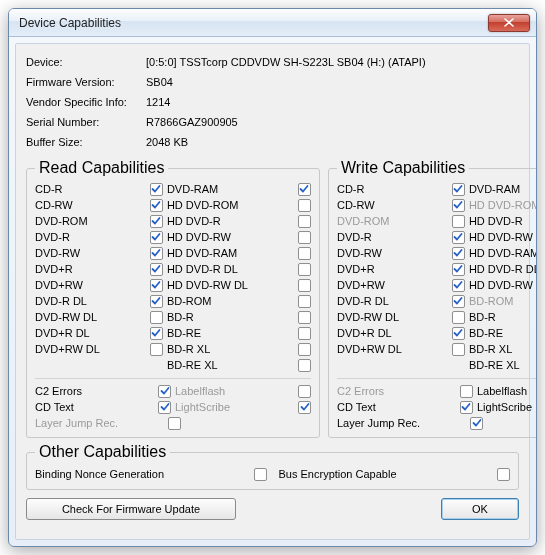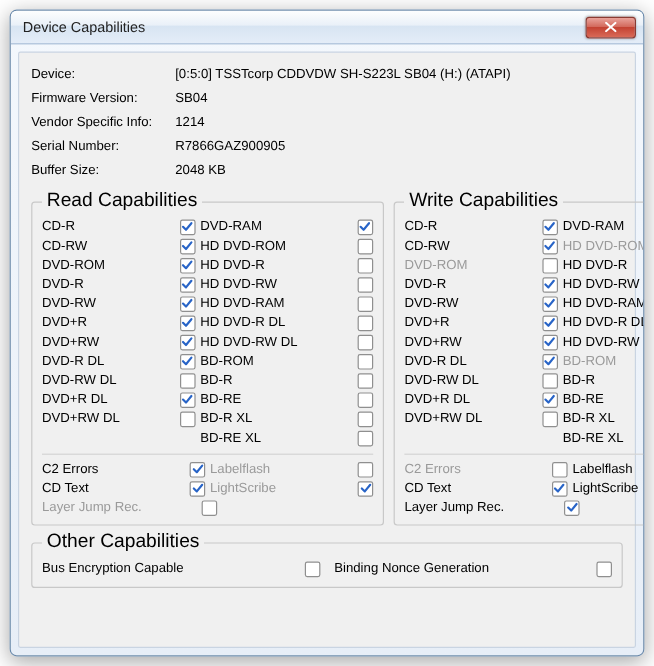--- a/index.html
+++ b/index.html
@@ -582,25 +582,30 @@
               </div>
             </div>
           </div>
       </fieldset>
     </div>
 
     <fieldset>
       <legend>Other Capabilities</legend>
       <div class="other-grid" id="other-grid">
           <div class="other-item">
+            <div class="lbl">Binding Nonce Generation</div>
+            <div class="chk"></div>
+          </div>
+          <div class="other-item">
             <div class="lbl">Bus Encryption Capable</div>
             <div class="chk"></div>
           </div>
-          <div class="other-item">
-            <div class="lbl">Binding Nonce Generation</div>
-            <div class="chk"></div>
-          </div>
         </div>
     </fieldset>
 
+    <div class="button-row">
+      <button class="push" style="min-width:210px;">Check For Firmware Update</button>
+      <div class="spacer"></div>
+      <button class="push primary" style="min-width:78px;">OK</button>
+    </div>
 
   </div>
 </div>
 
 </body></html>

